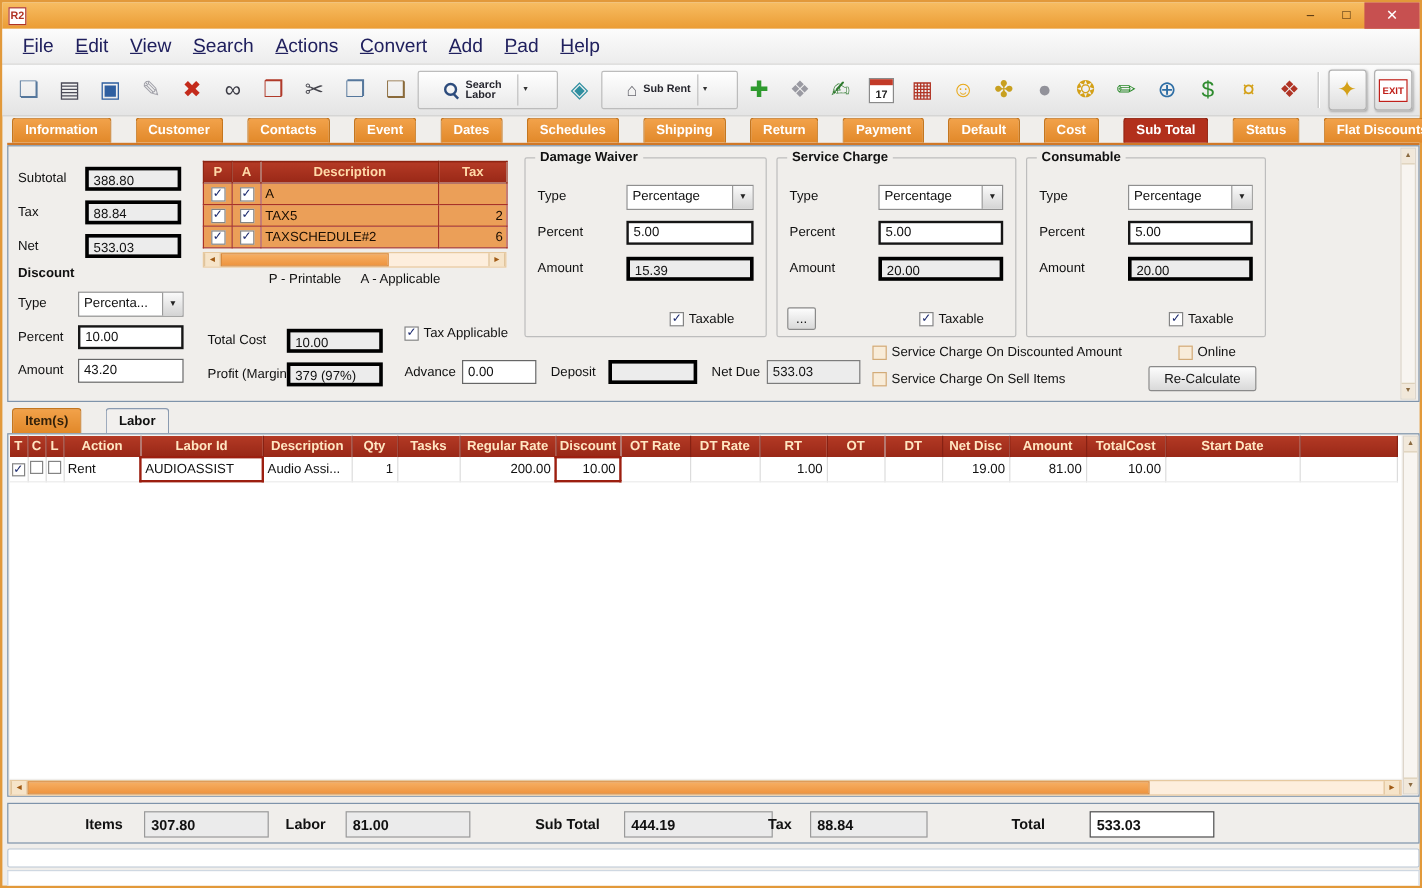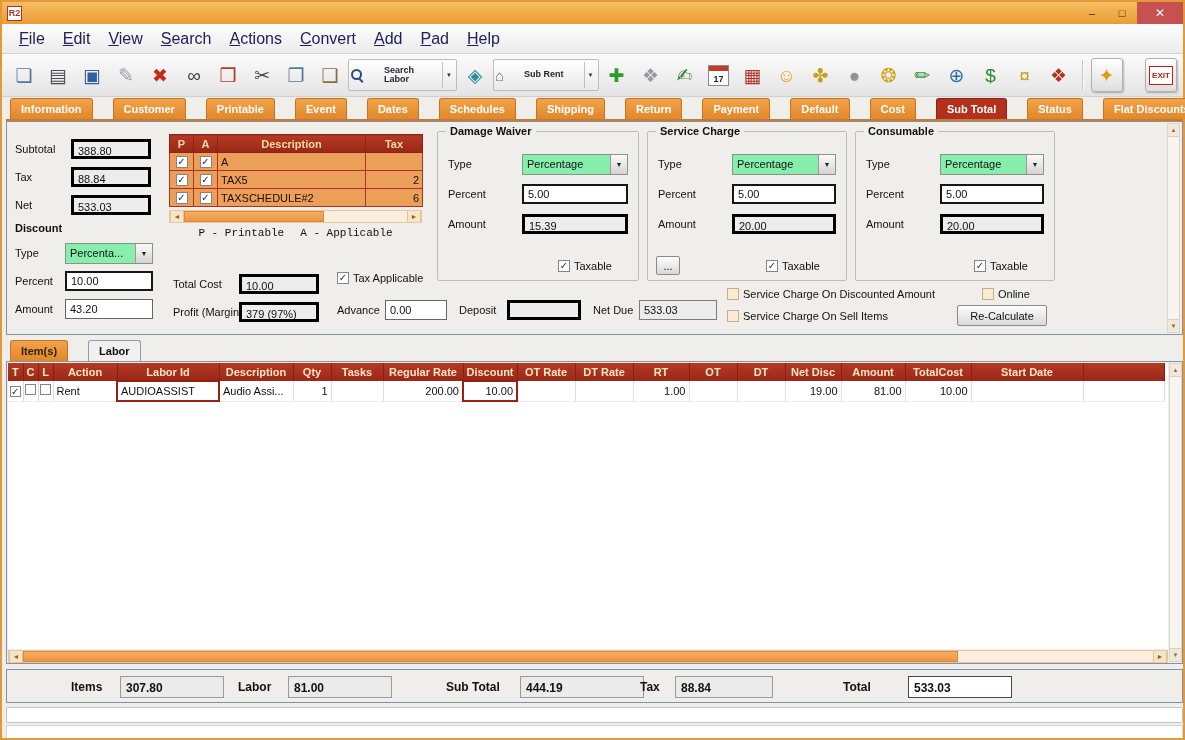--- a/index.html
+++ b/index.html
@@ -17,21 +17,21 @@
 #menubar{position:absolute;left:0;top:22px;right:0;height:30px;background:linear-gradient(#fcfcfc,#ececec);border-bottom:1px solid #d4d4d4;display:flex;align-items:center;padding-left:8px;}
 .menu-item{display:inline-block;padding:5px 9px;font-size:16px;color:#20205e;}
 .menu-item::first-letter{text-decoration:underline;}
 
 #toolbar{position:absolute;left:0;top:52px;right:0;height:43px;background:linear-gradient(#fbfbfb,#e4e4e4);border-bottom:1px solid #cfcfcf;display:flex;align-items:center;padding:0 6px;gap:2px;}
 .tb-btn{width:32px;height:34px;display:flex;align-items:center;justify-content:center;border:1px solid transparent;border-radius:3px;flex:none;}
 .tb-glyph{font-size:19px;line-height:1;}
 .tb-btn.raised{border:1px solid #b0b0b0;background:linear-gradient(#ffffff,#dedede);box-shadow:1px 1px 2px rgba(0,0,0,.25);}
 .tb-sep{width:0;height:30px;border-left:1px solid #c4c4c4;border-right:1px solid #fff;margin:0 5px;flex:none;}
 .tb-spacer{flex:1;}
-.tb-labeled{height:32px;display:flex;align-items:center;gap:20px;padding:0 1px;border:1px solid #bcbcbc;border-radius:2px;background:linear-gradient(#fff,#e9e9e9);flex:none;}
+.tb-labeled{height:32px;display:flex;align-items:center;gap:5px;padding:0 20px;border:1px solid #bcbcbc;border-radius:2px;background:linear-gradient(#fff,#e9e9e9);flex:none;}
 .tb-label{font-size:9px;font-weight:bold;color:#26262e;line-height:1.05;width:38px;}
 .tb-label.one{width:auto;text-align:center;}
 .tb-drop{width:13px;height:26px;display:flex;align-items:center;justify-content:center;border-left:1px solid #c0c0c0;font-size:6px;color:#333;}
 .mag{position:relative;width:14px;height:14px;flex:none;}
 .mag::before{content:"";position:absolute;left:1px;top:1px;width:7px;height:7px;border:2px solid #2c4b7c;border-radius:50%;}
 .mag::after{content:"";position:absolute;left:10px;top:10px;width:5px;height:2px;background:#2c4b7c;transform:rotate(45deg);transform-origin:0 0;}
 .cal{width:21px;height:21px;background:#fff;border:1px solid #8a8a8a;position:relative;display:flex;align-items:flex-end;justify-content:center;font-size:9px;font-weight:bold;color:#222;padding-bottom:1px;}
 .cal::before{content:"";position:absolute;left:0;right:0;top:0;height:5px;background:#c23a28;}
 .exit-chip{font-size:8px;font-weight:bold;color:#c0201a;border:1px solid #c0201a;background:#fff;padding:4px 2px;}
 
@@ -47,36 +47,36 @@
 #subtotal-panel{left:4px;top:119px;width:1177px;height:214px;}
 #table-panel{left:4px;top:359px;width:1177px;height:303px;}
 #summary-bar{left:4px;top:667px;width:1177px;height:34px;}
 .lbl{position:absolute;white-space:nowrap;}
 .bold{font-weight:bold;}
 .fld{position:absolute;height:20px;padding:3px 4px 0;white-space:nowrap;overflow:hidden;}
 .ro{background:#ececec;border:3px solid #000000;}
 .ro-dark{background:#ececec;border:1px solid #7c7c7c;}
 .edit{background:#fff;border:2px solid #161616;padding-top:2px;}
 .edit-thin{background:#fff;border:1px solid #666;}
-.combo{position:absolute;height:21px;background:#86efac;border:1px solid #8f8f8f;display:flex;align-items:stretch;}
+.combo{position:absolute;height:21px;background:#ffffff;border:1px solid #8f8f8f;display:flex;align-items:stretch;}
 .combo .txt{flex:1;padding:3px 4px 0;white-space:nowrap;overflow:hidden;}
 .combo .arr{width:17px;background:linear-gradient(#fafafa,#d4d4d4);border-left:1px solid #9a9a9a;display:flex;align-items:center;justify-content:center;font-size:7px;color:#222;}
 .cbrow{position:absolute;display:flex;align-items:center;gap:4px;white-space:nowrap;}
 .cb{width:12px;height:12px;background:#fff;border:1px solid #848484;display:inline-flex;align-items:center;justify-content:center;font-size:10px;font-weight:bold;color:#1c2a6e;line-height:1;flex:none;}
 .cb.flat{background:#f8ecd9;border-color:#d2ab78;}
 .group{position:absolute;border:1px solid #bdbdbd;border-radius:2px;}
 .group-title{position:absolute;top:-7px;left:8px;background:#f0eeeb;padding:0 4px;font-weight:bold;}
 .btn{position:absolute;background:linear-gradient(#fdfdfd,#d9d9d9);border:1px solid #8a8a8a;border-radius:2px;display:flex;align-items:center;justify-content:center;}
 
 #tax-table{position:absolute;left:162px;top:12px;border-collapse:collapse;table-layout:fixed;width:253px;}
 #tax-table th{background:linear-gradient(#b43a25,#992817);color:#ffd9a8;font-size:11px;font-weight:bold;height:18px;border:1px solid #8d2412;padding:0 2px;overflow:hidden;}
 #tax-table td{background:#eb9f58;border:1px solid #a93226;height:18px;padding:0 3px;font-size:11px;color:#1a0e02;white-space:nowrap;overflow:hidden;}
 #tax-table td.num{text-align:right;}
 #tax-table td.cbc{text-align:center;padding:0;}
-.tax-caption{position:absolute;display:flex;justify-content:center;gap:16px;font-family:Liberation Mono, monospace;}
+.tax-caption{position:absolute;display:flex;justify-content:center;gap:16px;}
 
 .hscroll{position:absolute;height:13px;display:flex;background:#fdeedd;border:1px solid #e6c9a0;}
 .ms-arr{width:14px;display:flex;align-items:center;justify-content:center;font-size:7px;color:#a05a14;background:#f6e4c9;border-left:1px solid #e0c49c;border-right:1px solid #e0c49c;flex:none;}
 .ms-thumb{background:linear-gradient(#f6ae62,#ee9540);border:1px solid #d98a3c;flex:none;}
 .ms-track{flex:1;}
 .vscroll{position:absolute;width:13px;background:#f8f5f1;border:1px solid #ddd5ca;display:flex;flex-direction:column;}
 .vs-btn{height:13px;display:flex;align-items:center;justify-content:center;font-size:6px;color:#8a6a40;background:#f1e8da;border-bottom:1px solid #ddd0ba;flex:none;}
 .vs-btn.bottom{border-top:1px solid #ddd0ba;border-bottom:none;}
 .vs-fill{flex:1;}
 
@@ -212,21 +212,21 @@
         <span class="tb-glyph" style="color: rgb(212, 160, 23);">✦</span>
       </span>
       <span class="tb-spacer"></span>
       <span class="tb-btn raised">
         <span class="exit-chip">EXIT</span>
       </span>
     </div>
   <div id="main-tabs" class="tabstrip">
       <span class="tab">Information</span>
       <span class="tab">Customer</span>
-      <span class="tab">Printable</span>
+      <span class="tab">Contacts</span>
       <span class="tab">Event</span>
       <span class="tab">Dates</span>
       <span class="tab">Schedules</span>
       <span class="tab">Shipping</span>
       <span class="tab">Return</span>
       <span class="tab">Payment</span>
       <span class="tab">Default</span>
       <span class="tab">Cost</span>
       <span class="tab selected">Sub Total</span>
       <span class="tab">Status</span>

